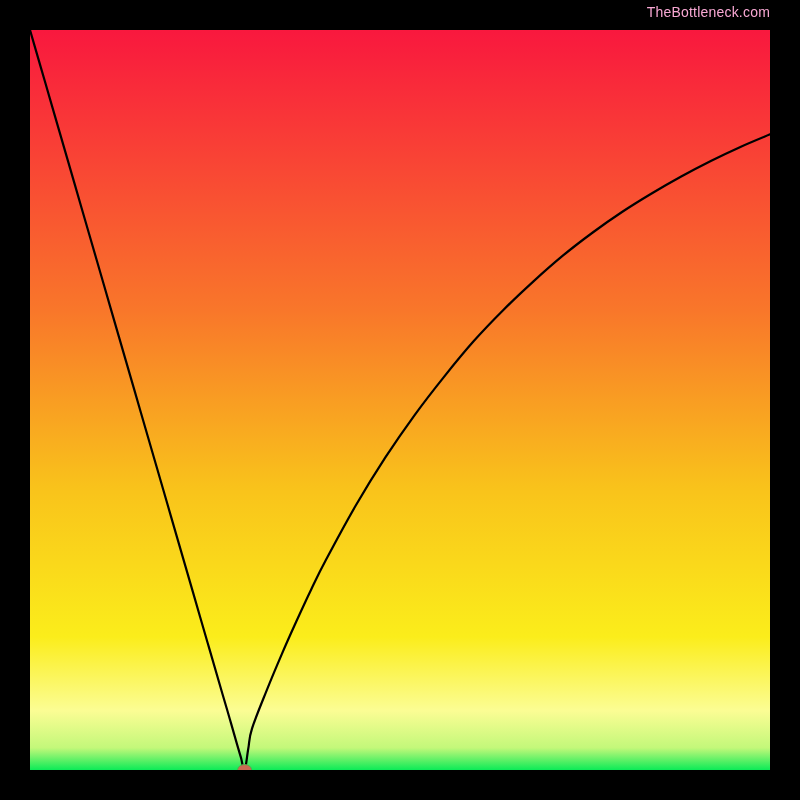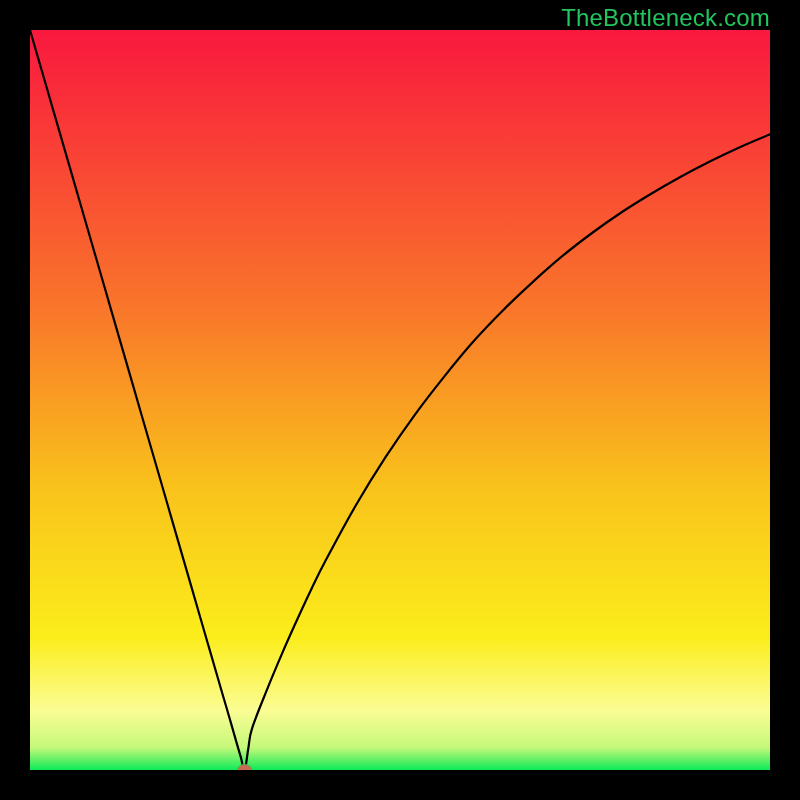--- a/index.html
+++ b/index.html
@@ -15,22 +15,22 @@
   .plot {
     position: absolute;
     left: 30px; top: 30px;
     width: 740px; height: 740px;
     overflow: hidden;
   }
   .plot svg { display: block; }
   .watermark {
     position: absolute;
     top: 4px; right: 30px;
-    color: #22c55e;
-    font-size: 24px;
+    color: #f9a8d4;
+    font-size: 14px;
     letter-spacing: 0.2px;
   }
 </style>
 </head>
 <body>
 
 <div class="frame">
   <div class="plot">
     <svg id="chart-svg" width="740" height="740" viewBox="0 0 740 740">
       <defs>

